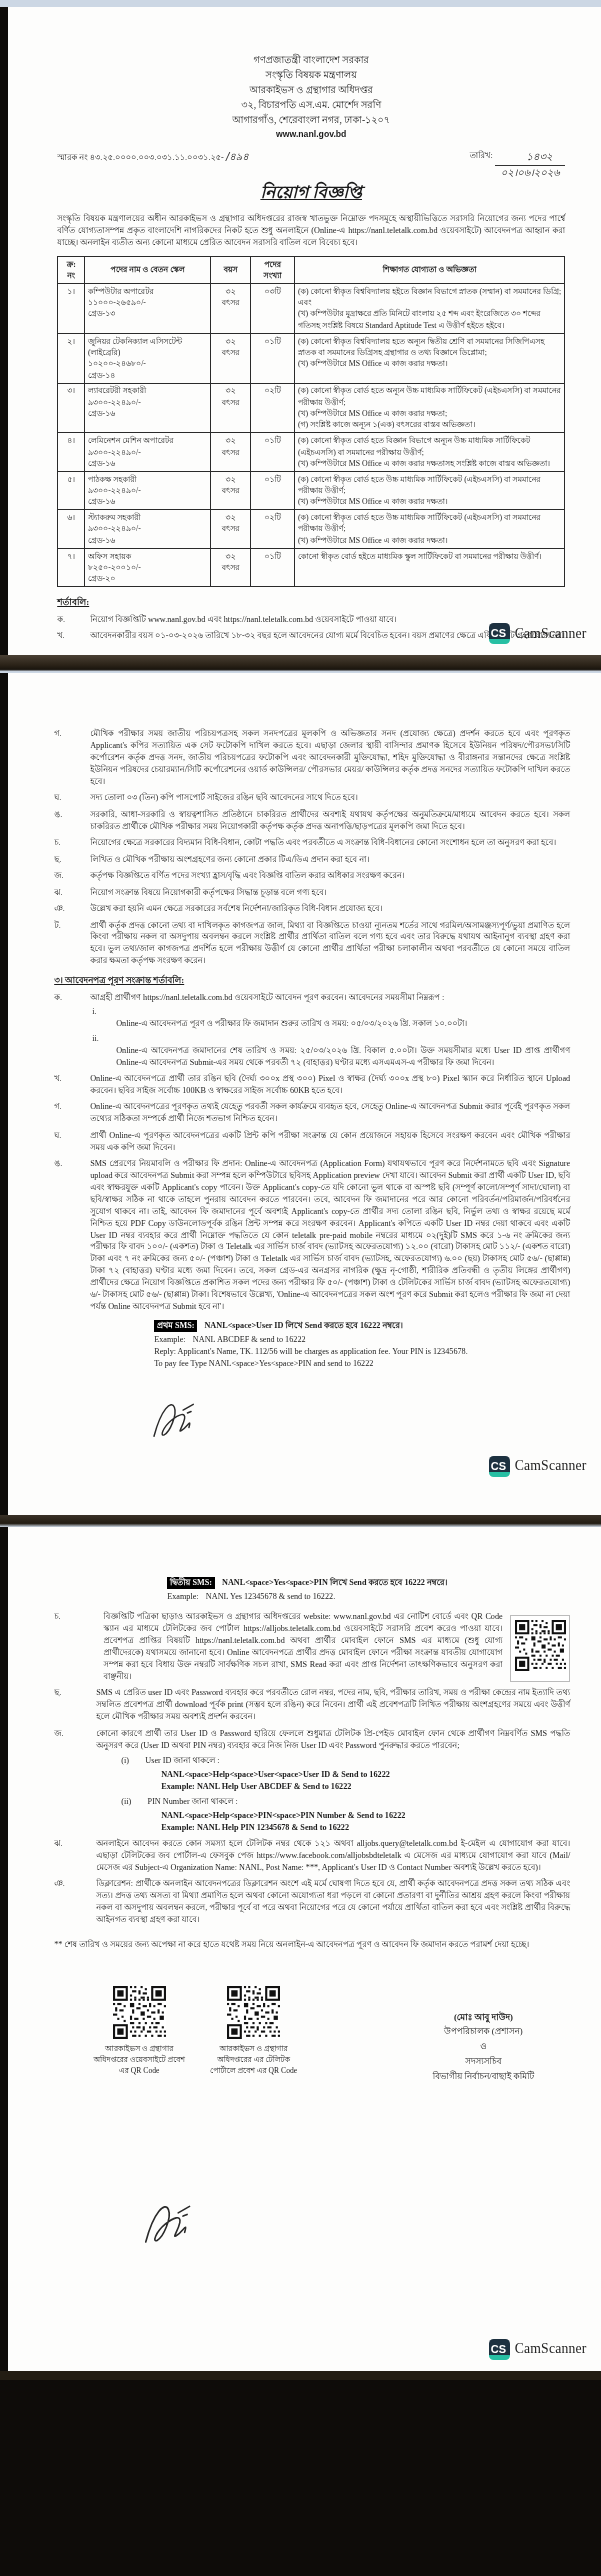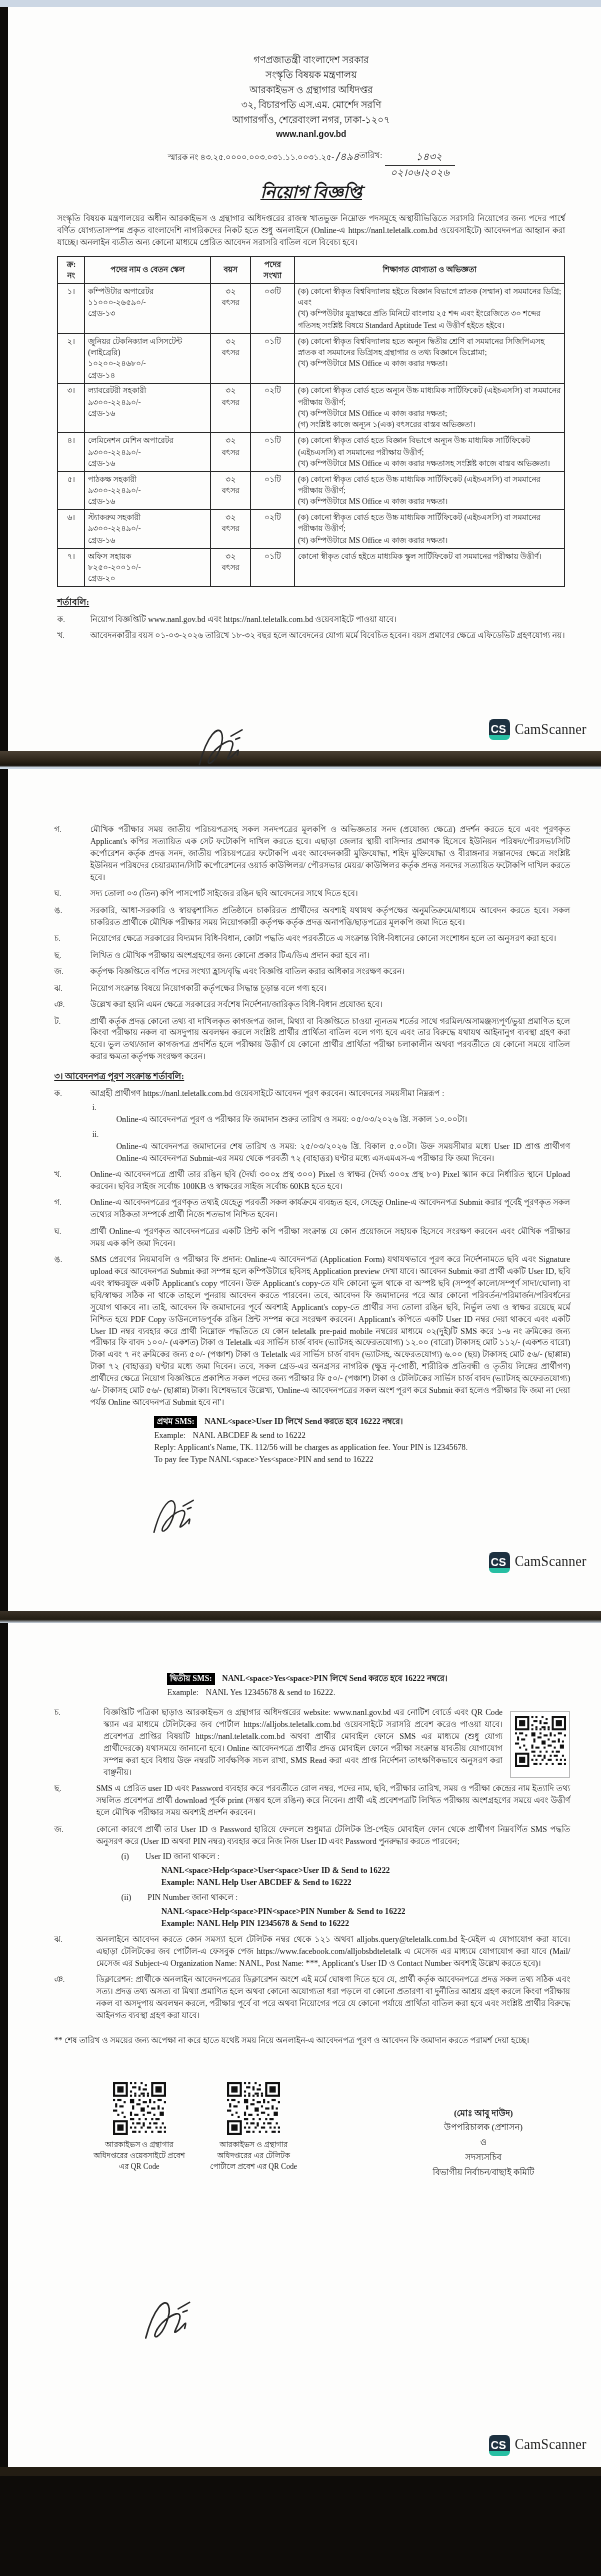--- a/index.html
+++ b/index.html
@@ -5,25 +5,25 @@
   * { margin:0; padding:0; box-sizing:border-box; }
   body { background:#0e0c09; font-family:"Liberation Serif", serif; }
   .canvas { position:relative; width:601px; height:2576px; background:#0e0c09; overflow:hidden; margin:0 auto; }
   .topstrip { height:7.3px; background:#ccd7e4; }
   .page { position:relative; margin-left:8.2px; width:593px; background:#fdfdfc; color:#1b1b1b; font-size:8.2px; line-height:1.45; }
   .sep { height:17.3px; background:linear-gradient(to bottom,#4a4034 0%,#2b2318 55%,#1a150e 80%,#ccd7e4 92%,#ccd7e4 100%); }
   .sep2 { height:12px; background:linear-gradient(to bottom,#3a3127 0%,#231d13 70%,#ccd7e4 100%); }
   .botbar { height:9px; background:#231d13; }
 
   
-  .p1 { height:744px; padding:46px 36px 0 49px; }
+  .p1 { height:648px; padding:46px 36px 0 49px; }
   .hdr { text-align:center; font-size:9.6px; line-height:1.55; }
   .hdr .hl { display:block; }
   .hdr .hl:last-child { font-weight:bold; font-size:8.7px; font-family:"Liberation Sans",sans-serif; }
-  .memorow { display:flex; justify-content:center; align-items:flex-start; margin-top:9px; font-size:8.2px; }
+  .memorow { display:flex; justify-content:space-between; align-items:flex-start; margin-top:9px; font-size:8.2px; }
   .hand { font-style:italic; font-family:"DejaVu Sans",sans-serif; font-size:10px; color:#222; }
   .datebox { display:flex; align-items:flex-start; gap:2.7px; }
   .frac { display:inline-flex; flex-direction:column; text-align:center; }
   .frac .ft { border-bottom:0.9px solid #333; padding:0 12.8px 0.9px 31px; }
   .title { text-align:center; font-size:17px; font-weight:bold; text-decoration:underline; margin-top:0;font-style:italic; }
   .intro { margin-top:7.3px; text-align:justify; }
   table.jobs { border-collapse:collapse; width:100%; margin-top:7.3px; table-layout:fixed; }
   table.jobs th, table.jobs td { border:0.9px solid #2a2a2a; padding:1.8px 2.7px; vertical-align:top; font-size:7.8px; line-height:1.45; }
   table.jobs th { font-weight:bold; text-align:center; vertical-align:middle; }
   .c { text-align:center; }

